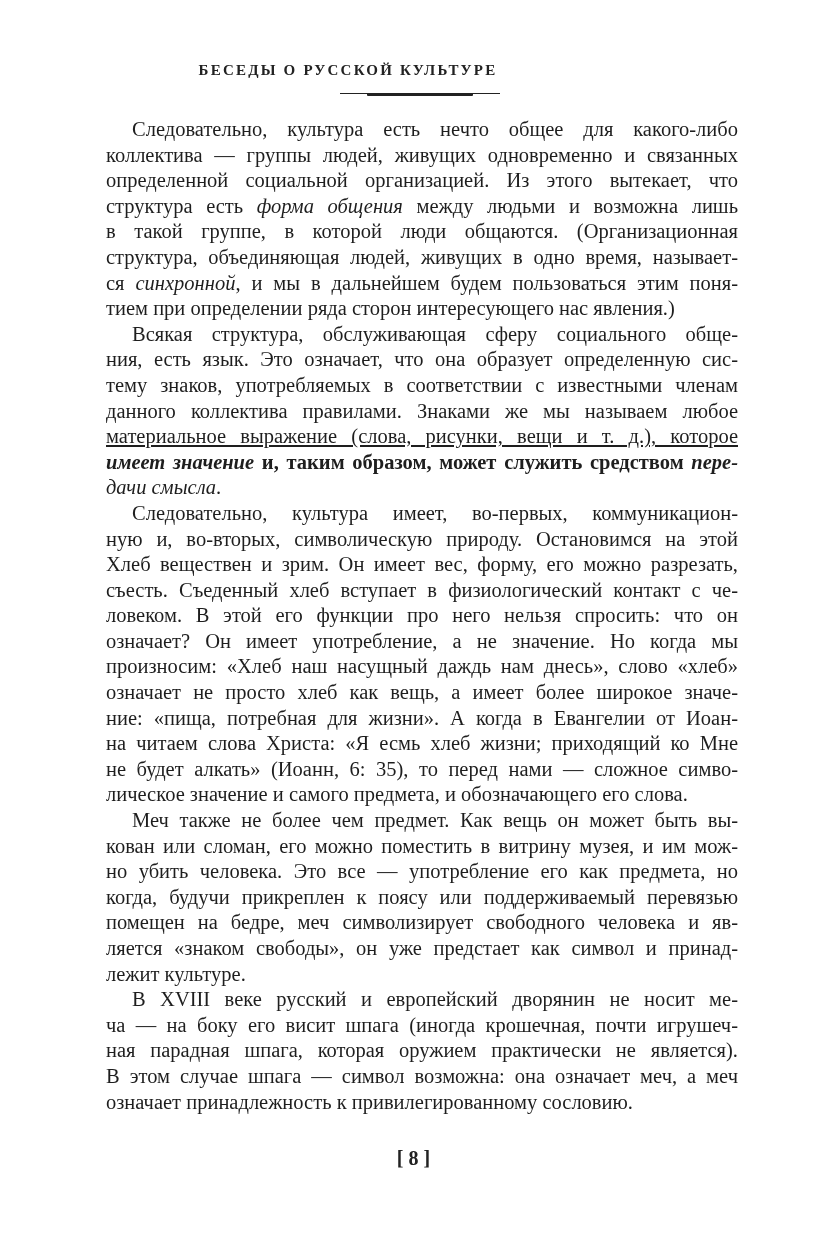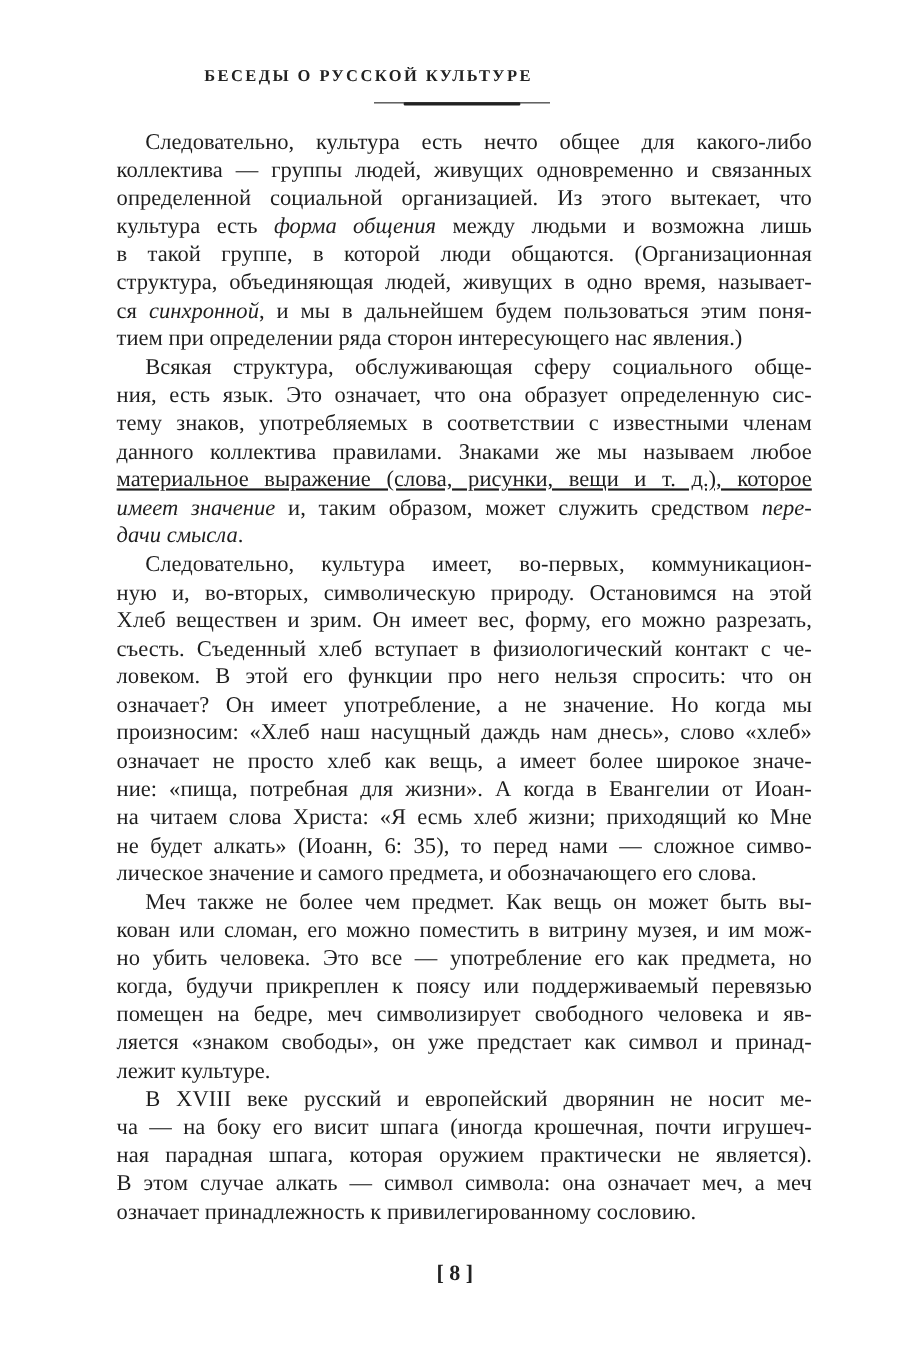--- a/index.html
+++ b/index.html
@@ -11,21 +11,21 @@
       width: 827px;
       height: 1240px;
       position: relative;
       overflow: hidden;
       font-family: "Liberation Serif", "DejaVu Serif", serif;
       color: #1e1e1e;
     }
     .running-head {
       position: absolute;
       top: 62px;
-      left: 0;
+      left: 13px;
       width: 670px;
       text-align: center;
       font-family: "Liberation Serif", "DejaVu Serif", serif;
       font-weight: bold;
       font-size: 15px;
       letter-spacing: 2.2px;
       color: #222;
     }
     .head-rule {
       position: absolute;
@@ -84,31 +84,31 @@
 <body>
 
 <div class="running-head">БЕСЕДЫ О РУССКОЙ КУЛЬТУРЕ</div>
 <div class="head-rule"></div>
 <div class="head-rule-thick"></div>
 
 <div class="text-block" id="text-block">
     <div class="line indent" style="width: 632px; box-sizing: border-box;">Следовательно, культура есть нечто общее для какого-либо</div>
     <div class="line" style="width: 632px; box-sizing: border-box;">коллектива — группы людей, живущих одновременно и связанных</div>
     <div class="line" style="width: 632px; box-sizing: border-box;">определенной социальной организацией. Из этого вытекает, что</div>
-    <div class="line" style="width: 632px; box-sizing: border-box;"><span>культура есть </span><i>форма общения</i><span> между людьми и возможна лишь</span></div>
+    <div class="line" style="width: 632px; box-sizing: border-box;"><span>структура есть </span><i>форма общения</i><span> между людьми и возможна лишь</span></div>
     <div class="line" style="width: 632px; box-sizing: border-box;">в такой группе, в которой люди общаются. (Организационная</div>
     <div class="line" style="width: 632px; box-sizing: border-box;">структура, объединяющая людей, живущих в одно время, называет-</div>
     <div class="line" style="width: 632px; box-sizing: border-box;"><span>ся </span><i>синхронной</i><span>, и мы в дальнейшем будем пользоваться этим поня-</span></div>
     <div class="line last">тием при определении ряда сторон интересующего нас явления.)</div>
     <div class="line indent" style="width: 632px; box-sizing: border-box;">Всякая структура, обслуживающая сферу социального обще-</div>
     <div class="line" style="width: 632px; box-sizing: border-box;">ния, есть язык. Это означает, что она образует определенную сис-</div>
     <div class="line" style="width: 632px; box-sizing: border-box;">тему знаков, употребляемых в соответствии с известными членам</div>
     <div class="line" style="width: 632px; box-sizing: border-box;">данного коллектива правилами. Знаками же мы называем любое</div>
     <div class="line" style="width: 632px; box-sizing: border-box; text-decoration: underline;">материальное выражение (слова, рисунки, вещи и т. д.), которое</div>
-    <div class="line" style="width: 632px; box-sizing: border-box;"><i>имеет значение</i><span> и, таким образом, может служить средством </span><i>пере-</i></div>
+    <div class="line" style="width: 632px; box-sizing: border-box; font-weight: bold;"><i>имеет значение</i><span> и, таким образом, может служить средством </span><i>пере-</i></div>
     <div class="line last"><i>дачи смысла</i><span>.</span></div>
     <div class="line indent" style="width: 632px; box-sizing: border-box;">Следовательно, культура имеет, во-первых, коммуникацион-</div>
     <div class="line" style="width: 632px; box-sizing: border-box;">ную и, во-вторых, символическую природу. Остановимся на этой</div>
     <div class="line" style="width: 632px; box-sizing: border-box;">Хлеб веществен и зрим. Он имеет вес, форму, его можно разрезать,</div>
     <div class="line" style="width: 632px; box-sizing: border-box;">съесть. Съеденный хлеб вступает в физиологический контакт с че-</div>
     <div class="line" style="width: 632px; box-sizing: border-box;">ловеком. В этой его функции про него нельзя спросить: что он</div>
     <div class="line" style="width: 632px; box-sizing: border-box;">означает? Он имеет употребление, а не значение. Но когда мы</div>
     <div class="line" style="width: 632px; box-sizing: border-box;">произносим: «Хлеб наш насущный даждь нам днесь», слово «хлеб»</div>
     <div class="line" style="width: 632px; box-sizing: border-box;">означает не просто хлеб как вещь, а имеет более широкое значе-</div>
     <div class="line" style="width: 632px; box-sizing: border-box;">ние: «пища, потребная для жизни». А когда в Евангелии от Иоан-</div>
@@ -118,17 +118,17 @@
     <div class="line indent" style="width: 632px; box-sizing: border-box;">Меч также не более чем предмет. Как вещь он может быть вы-</div>
     <div class="line" style="width: 632px; box-sizing: border-box;">кован или сломан, его можно поместить в витрину музея, и им мож-</div>
     <div class="line" style="width: 632px; box-sizing: border-box;">но убить человека. Это все — употребление его как предмета, но</div>
     <div class="line" style="width: 632px; box-sizing: border-box;">когда, будучи прикреплен к поясу или поддерживаемый перевязью</div>
     <div class="line" style="width: 632px; box-sizing: border-box;">помещен на бедре, меч символизирует свободного человека и яв-</div>
     <div class="line" style="width: 632px; box-sizing: border-box;">ляется «знаком свободы», он уже предстает как символ и принад-</div>
     <div class="line last">лежит культуре.</div>
     <div class="line indent" style="width: 632px; box-sizing: border-box;">В XVIII веке русский и европейский дворянин не носит ме-</div>
     <div class="line" style="width: 632px; box-sizing: border-box;">ча — на боку его висит шпага (иногда крошечная, почти игрушеч-</div>
     <div class="line" style="width: 632px; box-sizing: border-box;">ная парадная шпага, которая оружием практически не является).</div>
-    <div class="line" style="width: 632px; box-sizing: border-box;">В этом случае алкать — символ символа: она означает меч, а меч</div>
+    <div class="line" style="width: 632px; box-sizing: border-box;">В этом случае шпага — символ возможна: она означает меч, а меч</div>
     <div class="line last">означает принадлежность к привилегированному сословию.</div>
   </div>
 
 <div class="folio">[ 8 ]</div>
 
 </body></html>

